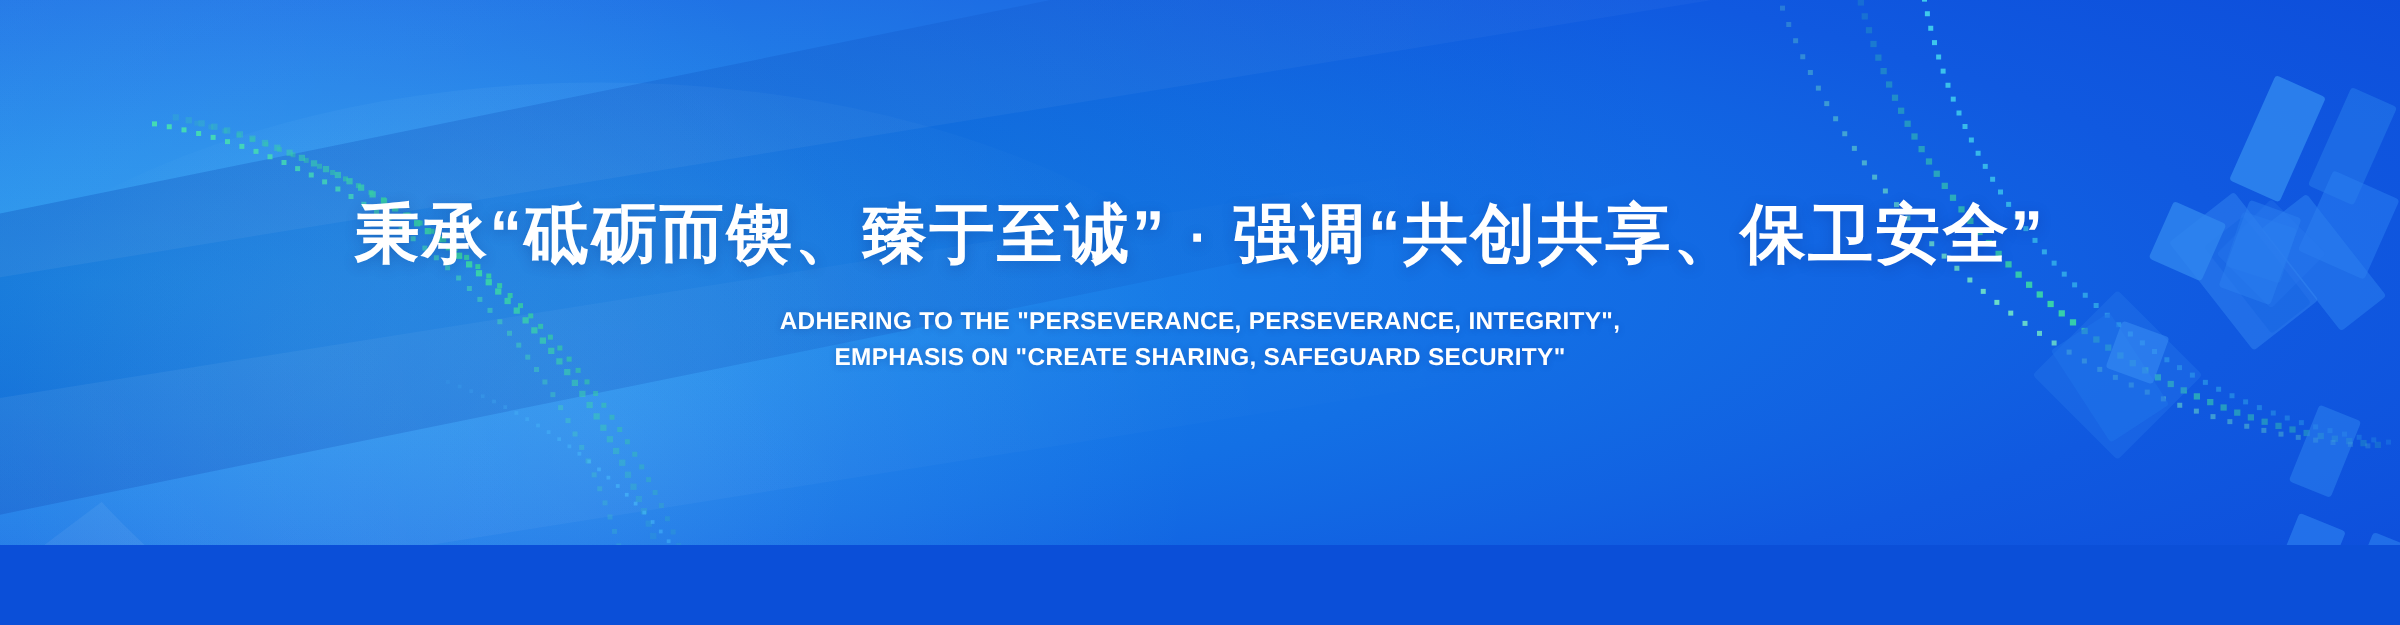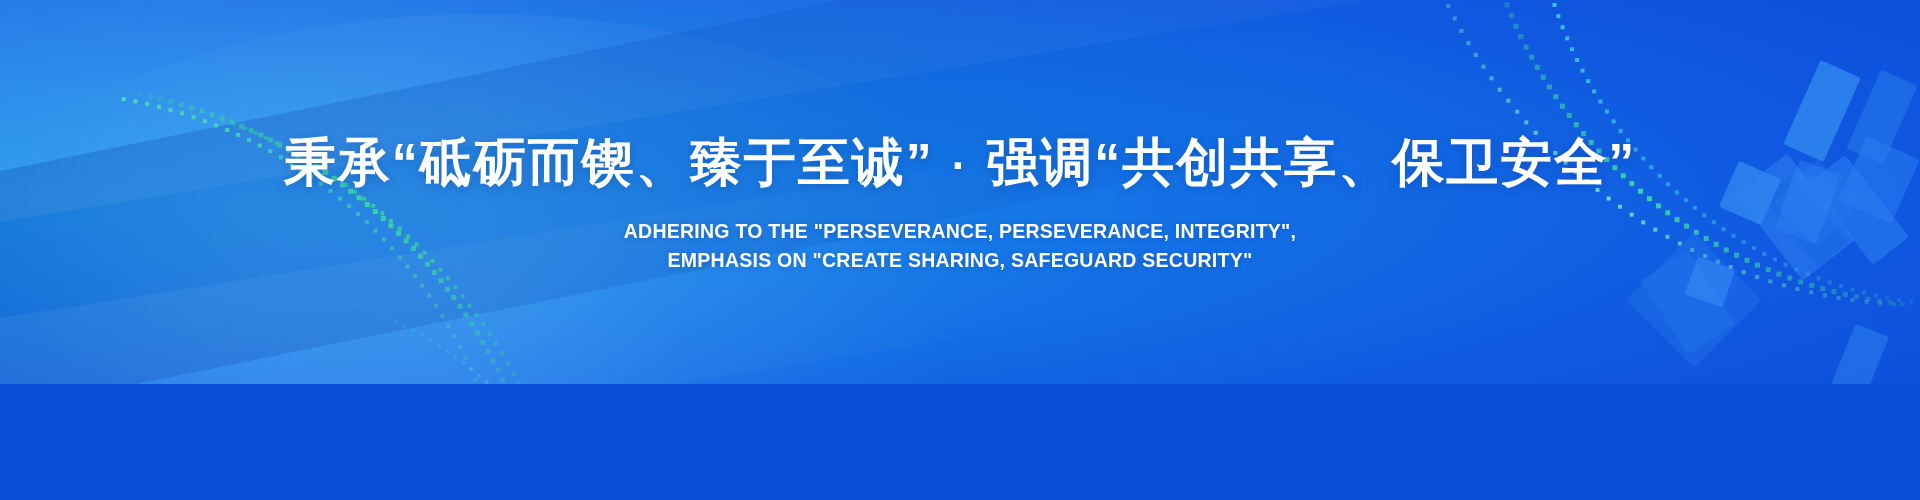--- a/index.html
+++ b/index.html
@@ -2,21 +2,21 @@
 <html><head>
 <meta charset="utf-8">
 <title>Banner</title>
 <style>
   html,body{margin:0;padding:0;background:#0b4fd8;}
   body{font-family:"Liberation Sans","DejaVu Sans",sans-serif;}
 
   .banner{
     position:relative;
     width:1920px;
-    height:384px;
+    height:436px;
     overflow:hidden;
     background:
       radial-gradient(140% 120% at 4% 52%, #1b92ec 0%, #1684e9 20%, #1370e5 42%, #1059e0 64%, #0d4edb 82%, #0b46d6 100%);
   }
 
   
   .ribbon{position:absolute;pointer-events:none;}
 
   .ribbon-main{
     left:-260px; top:-40px;

